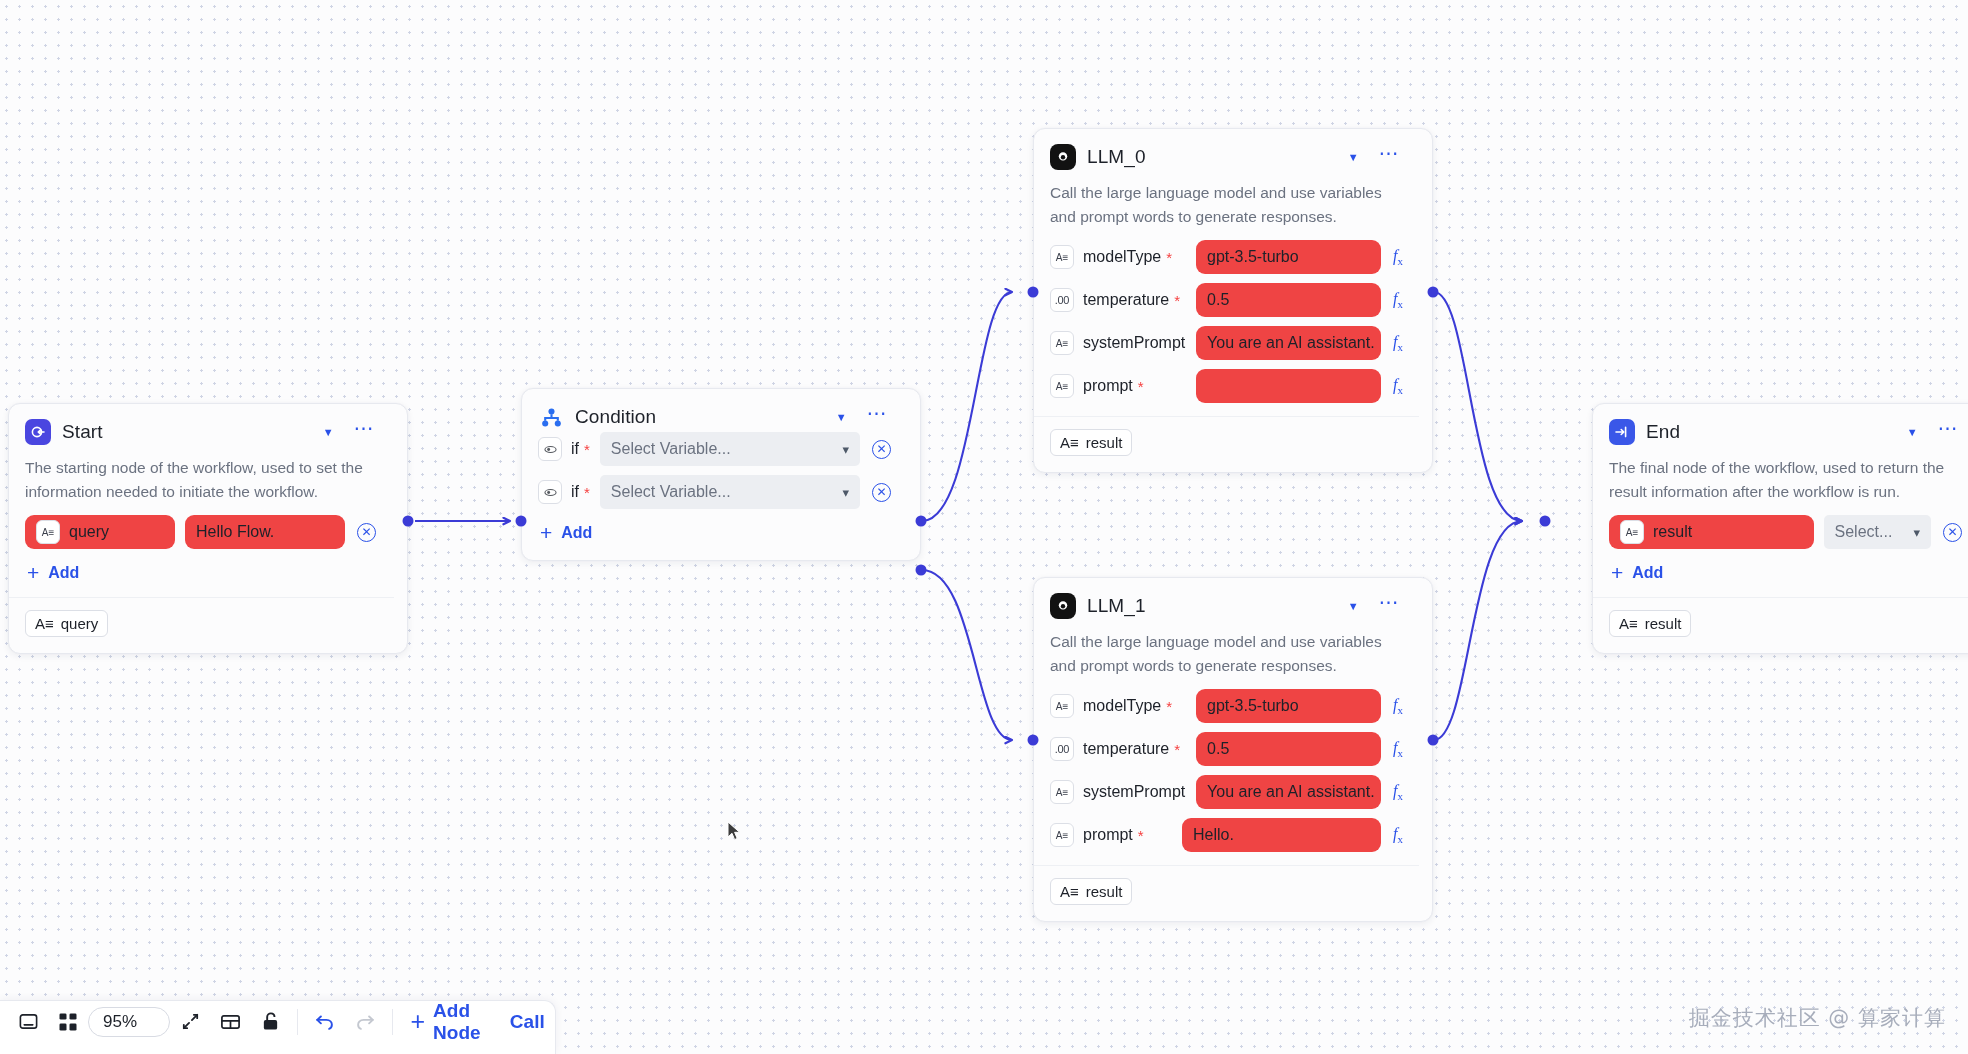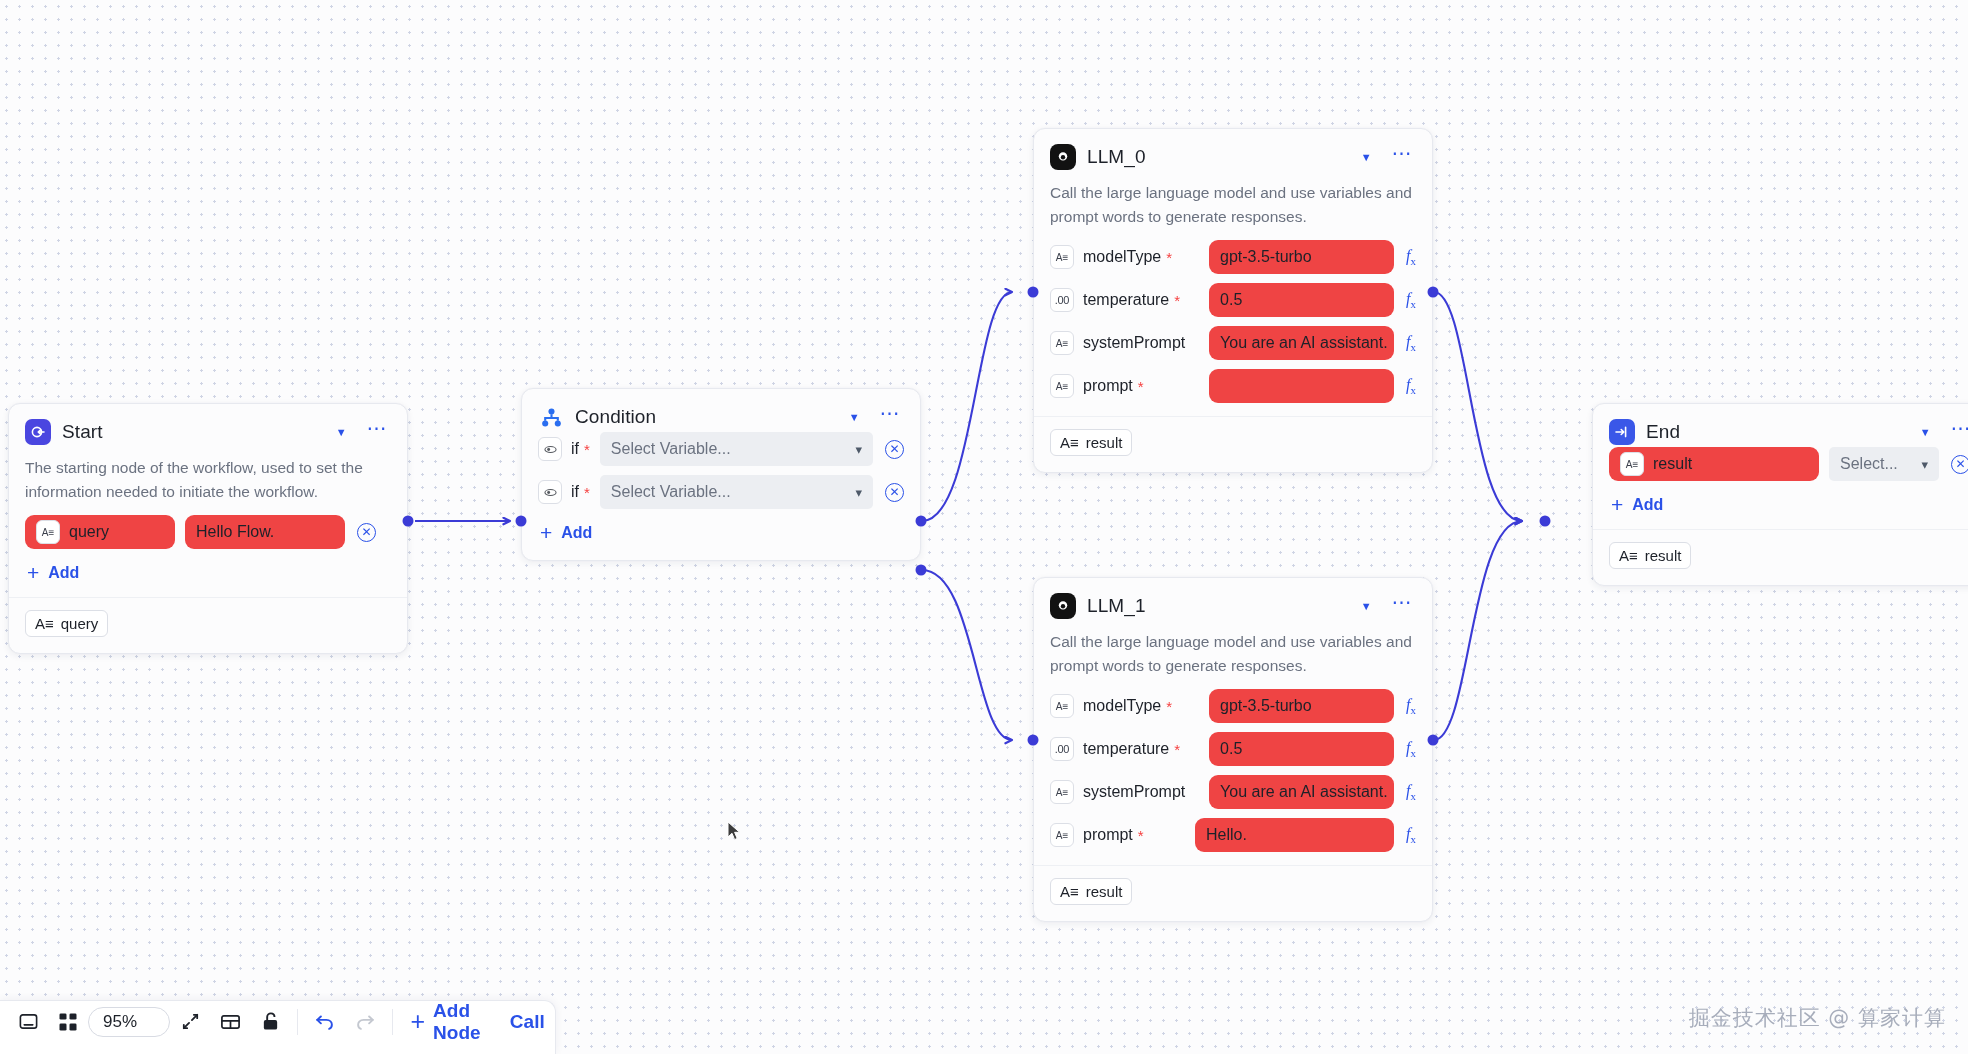--- a/index.html
+++ b/index.html
@@ -22,21 +22,21 @@
 
   #edges { position: absolute; inset: 0; pointer-events: none; }
 
   
   .node {
     position: absolute;
     background: #fcfcfd;
     border: 1px solid #e7e9ef;
     border-radius: 12px;
     box-shadow: 0 2px 7px rgba(28,39,77,.07), 0 0 0 .5px rgba(28,39,77,.02);
-    padding: 13px 16px 16px 16px;
+    padding: 13px 29px 16px 16px;
   }
   .node-head {
     display: flex; align-items: center; gap: 11px;
     height: 30px;
   }
   .node-title {
     font-size: 19px; color: #1d2129; letter-spacing: .1px;
     flex: 1;
   }
   .head-caret {
@@ -409,20 +409,21 @@
       <span class="icon-sq icon-end">
         <svg width="16" height="16" viewBox="0 0 16 16">
           <path d="M2 8 L9.4 8 M7.2 5.5 L9.8 8 L7.2 10.5" fill="none" stroke="#fff" stroke-width="1.6" stroke-linecap="round" stroke-linejoin="round"></path>
           <path d="M11.6 3.4 L11.6 12.6" fill="none" stroke="#fff" stroke-width="1.6" stroke-linecap="round"></path>
         </svg>
       </span>
       <span class="node-title">End</span>
       <span class="head-caret">▼</span>
       <span class="head-dots">⋯</span>
     </div>
+    <div class="node-desc">The final node of the workflow, used to return the result information after the workflow is run.</div>
 
     <div class="row">
       <div class="pill" style="width:210px;">
         <span class="tbadge">A≡</span>
         <span style="margin-left:9px;">result</span>
       </div>
       <div class="sel" style="width:110px; margin-left:10px;">
         <span>Select...</span>
         <span class="chev">▾</span>
       </div>

